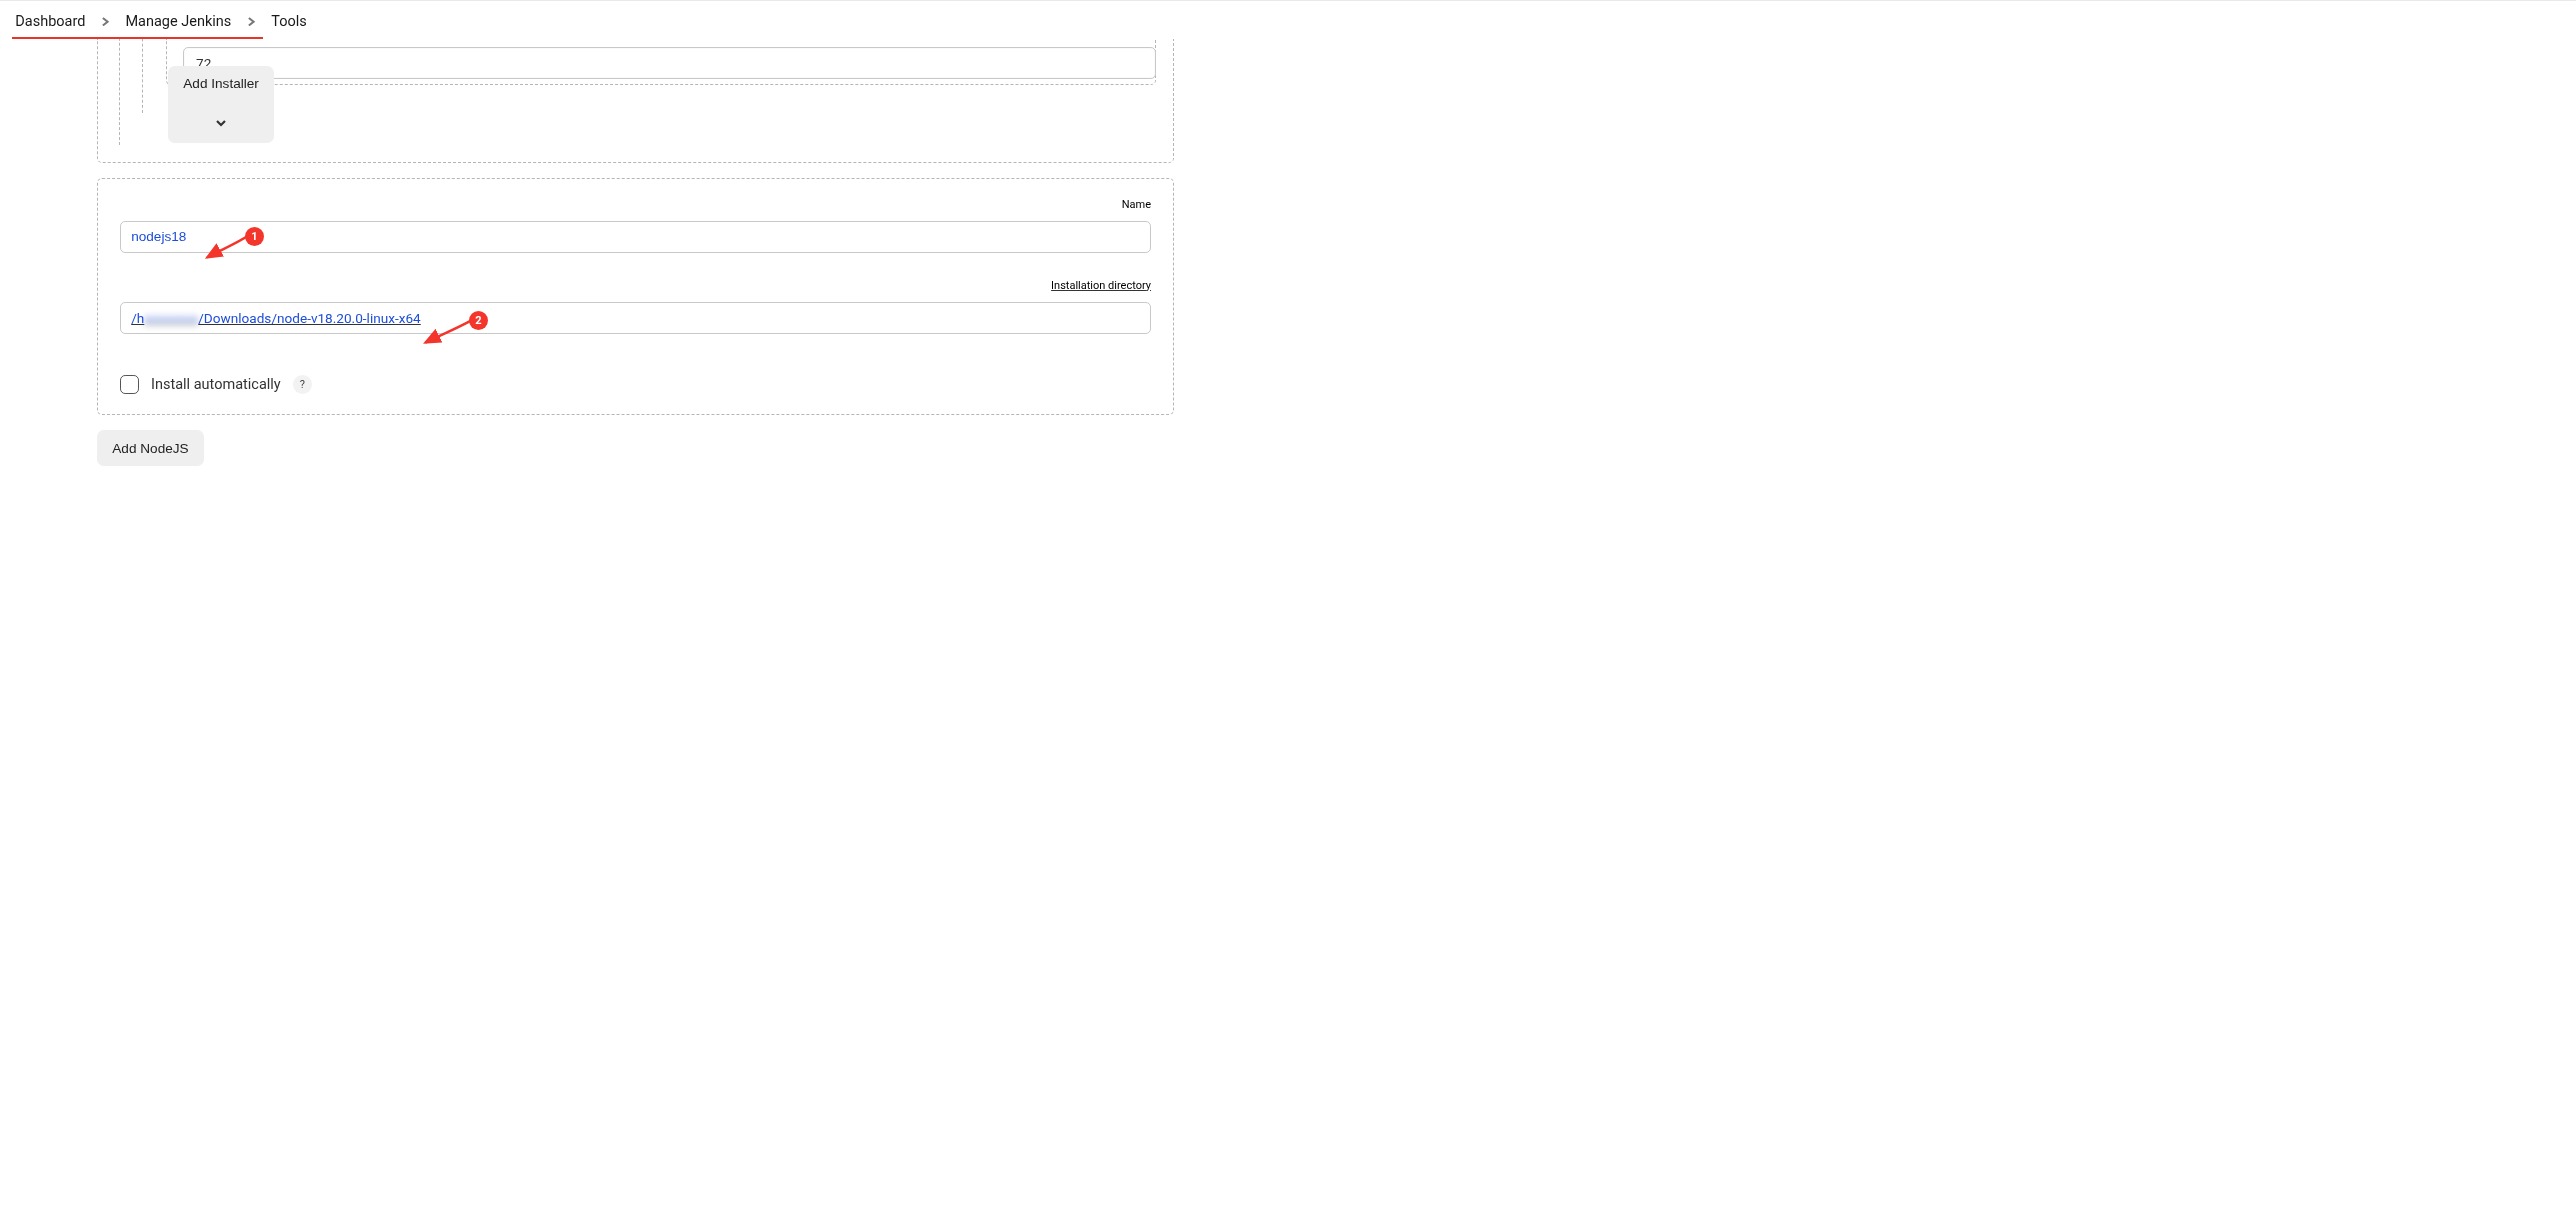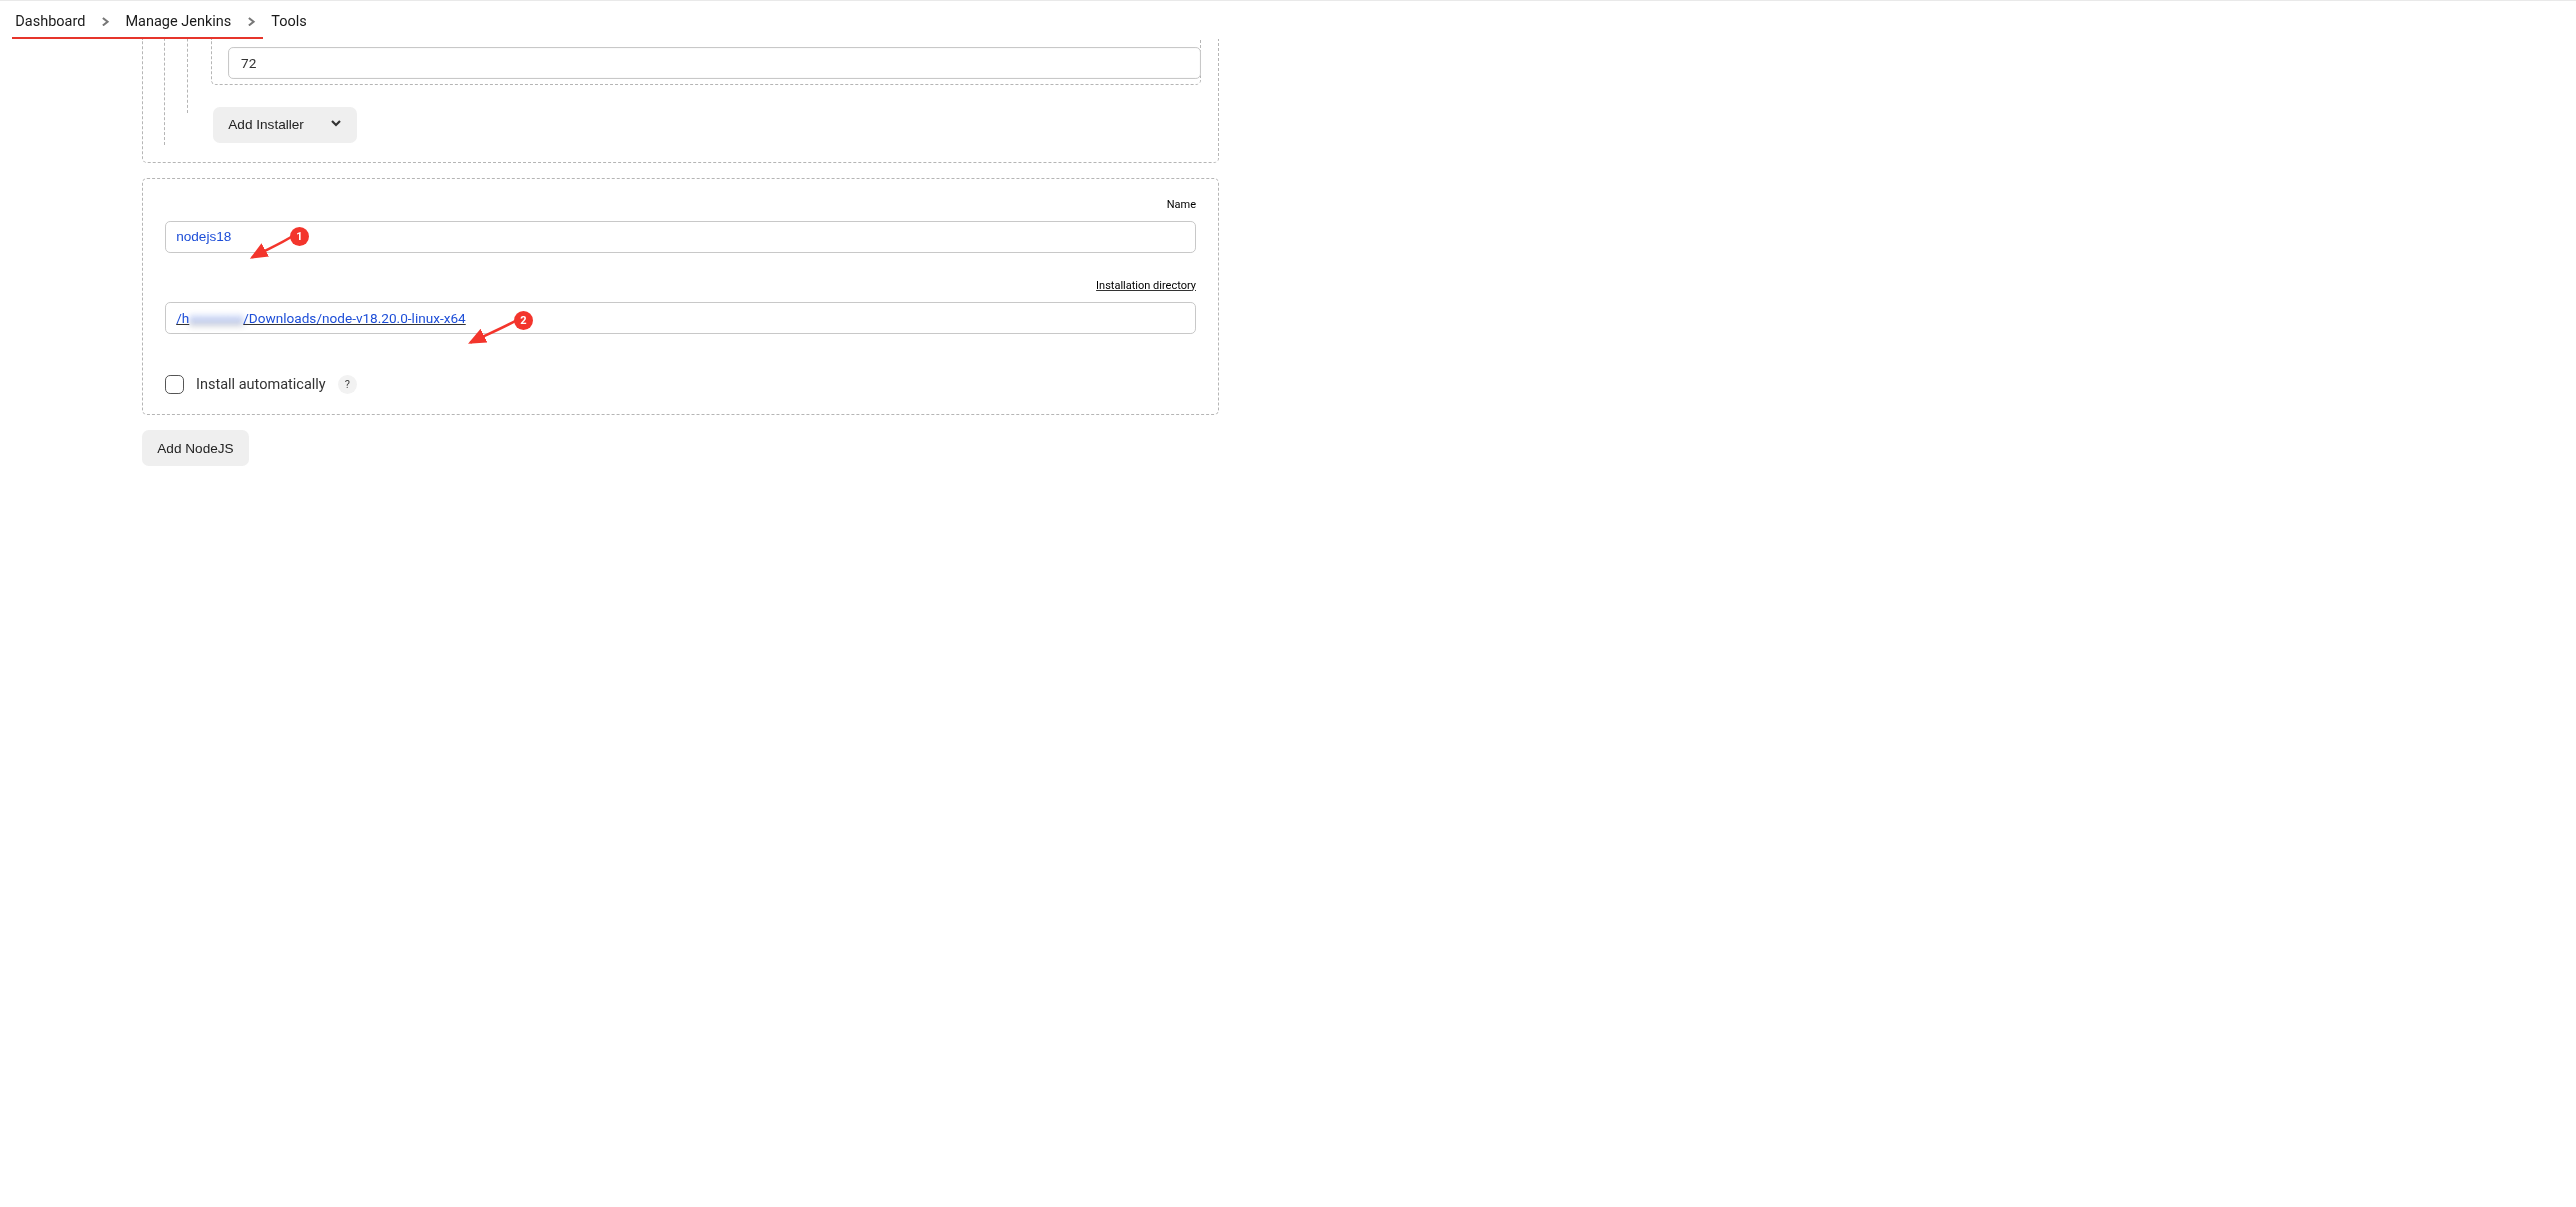--- a/index.html
+++ b/index.html
@@ -27,21 +27,21 @@
     position:relative;
   }
   .breadcrumbs::after{
     content:"";position:absolute;left:12px;right:0;bottom:-0.9px;height:0.9px;background:transparent;
   }
   .accent-bar{position:absolute;left:12px;bottom:-0.9px;height:2.6px;background:var(--breadcrumb-accent);width:251px;}
   .crumb{color:var(--link);text-decoration:none;}
   .crumb-sep svg{width:9.4px;height:9.4px;stroke:#777;fill:none;stroke-width:2.2;}
 
   .page-scroll{height:596px;overflow:hidden;}
-  .scroll-inner{width:1329px;margin:0 auto 0 0;padding-left:115px;padding-top:0;}
+  .scroll-inner{width:1329px;margin:0 auto 0 0;padding-left:70px;padding-top:0;}
 
   .card{
     border:0.9px dashed var(--border-dash);border-radius:5.1px;
     background:#fff;position:relative;margin-bottom:15.3px;
   }
   .inner-block{padding:19px 22px 20.4px 22px;}
 
   
   .partial-card{height:124px;border-top:none;border-top-left-radius:0;border-top-right-radius:0;margin-top:0;}
   .partial-card .stub-left{
@@ -54,21 +54,21 @@
     position:absolute;top:8.5px;left:85px;right:17px;height:32px;
     border:0.9px solid var(--border);border-radius:5.1px;background:#fff;
     display:flex;align-items:center;padding:0 12px;color:#333;font-size:13.6px;
     box-shadow:0 0 0 0.9px rgba(0,0,0,0.02) inset;
   }
   .ghost-install-box{position:absolute;top:0;left:68px;right:17px;height:46px;border:0.9px dashed var(--border-dash);border-top:none;border-bottom-left-radius:5.1px;border-bottom-right-radius:5.1px;}
 
   .btn{
     display:inline-flex;align-items:center;gap:26px;
     background:var(--btn);border:none;border-radius:6.8px;
-    padding:10.2px 15.3px;font-size:13.6px;cursor:pointer;color:#222;
+    padding:10.2px 15.3px;font-size:13.6px;cursor:pointer;color:#222;flex-direction:column;
   }
   .btn-primary{background:var(--primary);color:#fff;font-weight:600;}
   .btn-chevron svg{width:12px;height:12px;stroke:#333;fill:none;stroke-width:2.2;}
 
   .add-installer-wrap{position:absolute;left:70px;bottom:19px;}
 
   
   .section-head{
     display:flex;align-items:center;gap:15.3px;padding:19px 22px 5.1px 22px;position:relative;
   }

